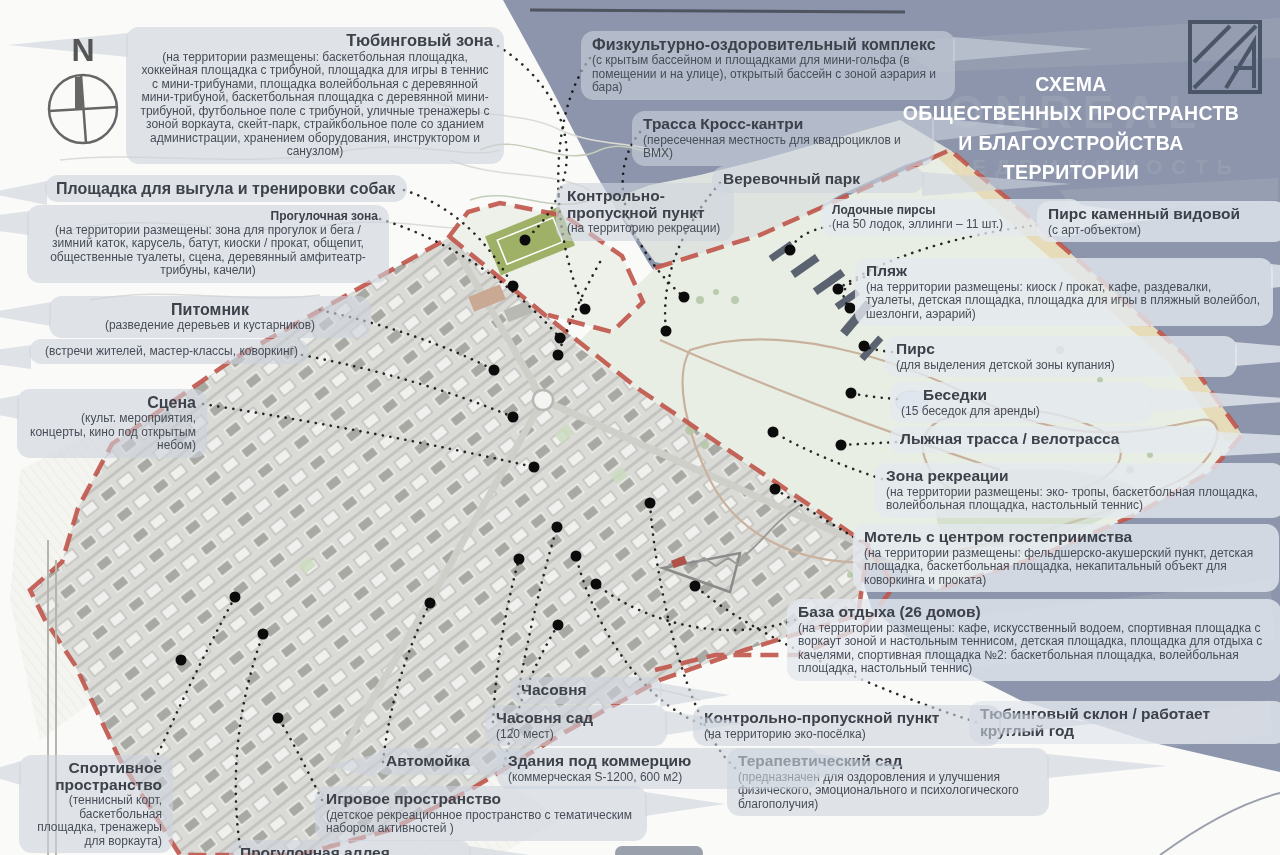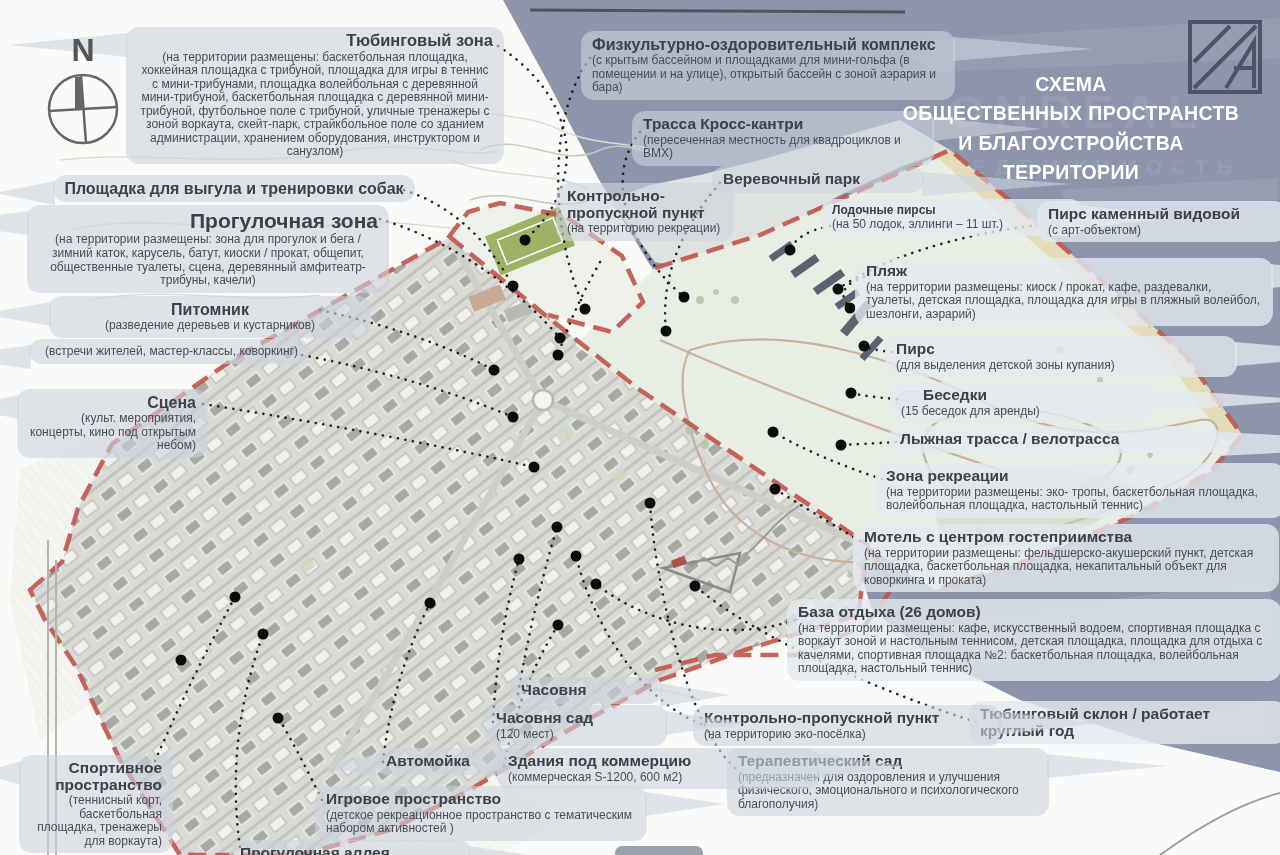--- a/index.html
+++ b/index.html
@@ -259,29 +259,29 @@
       <rect x="33" y="11" width="7" height="32" fill="#666"></rect>
     </svg>
   </div>
 
 <div class="label a-center" style="left: 137px; top: 32px; width: 356px;">
       <span class="bub"></span>
       <span class="tail l" style="width: 120px; right: calc(100% + 9px);"></span>
       <div class="ttl t-right" style="font-size: 16.5px;">Тюбинговый зона</div>
       <div class="dsc">(на территории размещены: баскетбольная площадка, хоккейная площадка с трибуной, площадка для игры в теннис с мини-трибунами, площадка волейбольная с деревянной мини-трибуной, баскетбольная площадка с деревянной мини-трибуной, футбольное поле с трибуной, уличные тренажеры с зоной воркаута, скейт-парк, страйкбольное поле со зданием администрации, хранением оборудования, инструктором и санузлом)</div>
     </div>
-    <div class="label a-left" style="left: 64px; top: 180px; width: 340px; text-align: center;">
+    <div class="label a-left" style="left: 56px; top: 180px; width: 340px;">
       <span class="bub"></span>
       <span class="tail l" style="width: 60px; right: calc(100% + 9px);"></span>
       <div class="ttl" style="font-size: 16px;">Площадка для выгула и тренировки собак</div>
     </div>
     <div class="label a-center" style="left: 38px; top: 210px; width: 340px;">
       <span class="bub"></span>
       <span class="tail l" style="width: 90px; right: calc(100% + 9px);"></span>
-      <div class="ttl t-right" style="font-size: 21px;">Прогулочная зона</div>
+      <div class="ttl t-right" style="font-size: 12px;">Прогулочная зона</div>
       <div class="dsc">(на территории размещены: зона для прогулок и бега / зимний каток, карусель, батут, киоски / прокат, общепит, общественные туалеты, сцена, деревянный амфитеатр-трибуны, качели)</div>
     </div>
     <div class="label a-center" style="left: 60px; top: 301px; width: 300px;">
       <span class="bub"></span>
       <span class="tail l" style="width: 70px; right: calc(100% + 9px);"></span>
       <div class="ttl" style="text-align: center; font-size: 16px;">Питомник</div>
       <div class="dsc">(разведение деревьев и кустарников)</div>
     </div>
     <div class="label a-right" style="left: 40px; top: 344px; width: 258px;">
       <span class="bub"></span>

